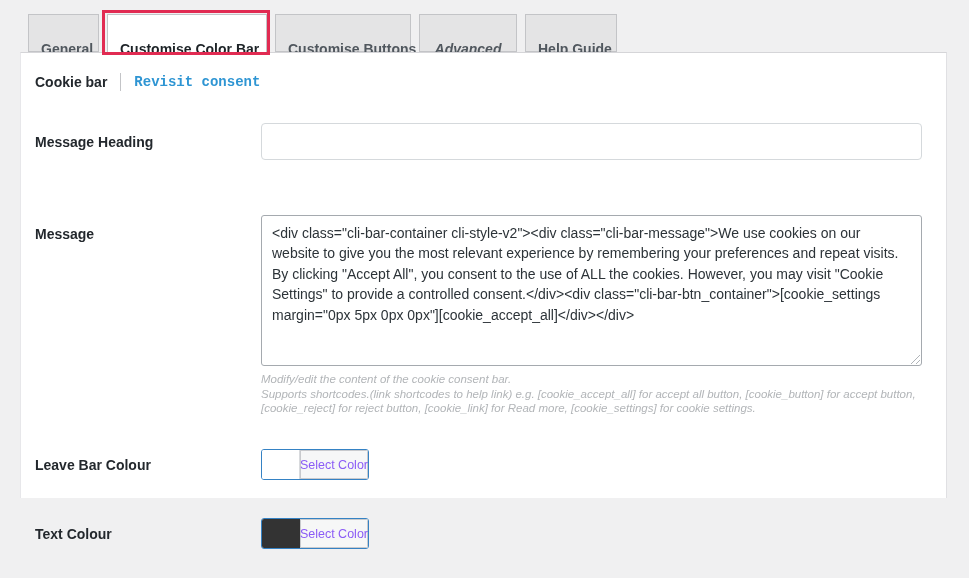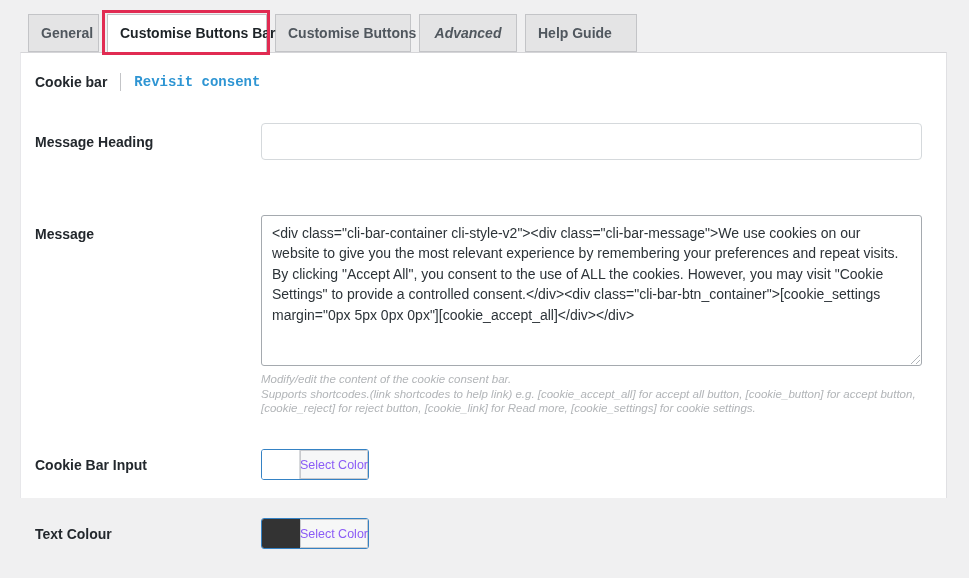--- a/index.html
+++ b/index.html
@@ -10,21 +10,21 @@
     position: relative;
     overflow: hidden;
   }
   
   .tabbar {
     position: absolute; left: 28px; top: 14px;
     display: flex; align-items: flex-start;
   }
   .tab {
     height: 38px; line-height: 36px;
-    padding: 0 12px; margin-right: 8px;
+    padding: 16px 12px; margin-right: 8px;
     background: #e4e4e5;
     border: 1px solid #c3c4c7;
     color: #50575e;
     font-size: 14px; font-weight: 600;
     white-space: nowrap;
     cursor: pointer;
   }
   .tab.active {
     background: #ffffff;
     border-bottom-color: #ffffff;
@@ -117,24 +117,24 @@
     font-family: "Liberation Sans", sans-serif;
     font-size: 12.5px; color: #8b5cf6;
     white-space: nowrap;
   }
 </style>
 </head>
 <body>
 
 <div class="tabbar">
   <div class="tab" style="width:71px; text-align:center;">General</div>
-  <div class="tab active" style="width:160px; text-align:center;">Customise Buttons Bar</div>
+  <div class="tab active" style="width:160px; text-align:center;">Customise Color Bar</div>
   <div class="tab" style="width:136px; text-align:center;">Customise Buttons</div>
   <div class="tab" style="width:98px; text-align:center;font-style:italic;">Advanced</div>
-  <div class="tab" style="width:112px; text-align:left;">Help Guide</div>
+  <div class="tab" style="width:92px; text-align:center;">Help Guide</div>
 </div>
 <div class="tab-annotation" style="border-color: rgb(225, 43, 82);"></div>
 
 <div class="panel">
 
   <div class="subtabs">
     <span class="subtab-current">Cookie bar</span>
     <span class="subtab-sep"></span>
     <a class="subtab-link" style="color: rgb(46, 149, 211);">Revisit consent</a>
   </div>
@@ -145,21 +145,21 @@
   <div class="field-label" style="top:173px;">Message</div>
   <div class="textarea-wrap">
     <textarea class="message-area" spellcheck="false" style="">&lt;div class="cli-bar-container cli-style-v2"&gt;&lt;div class="cli-bar-message"&gt;We use cookies on our website to give you the most relevant experience by remembering your preferences and repeat visits. By clicking "Accept All", you consent to the use of ALL the cookies. However, you may visit "Cookie Settings" to provide a controlled consent.&lt;/div&gt;&lt;div class="cli-bar-btn_container"&gt;[cookie_settings margin="0px 5px 0px 0px"][cookie_accept_all]&lt;/div&gt;&lt;/div&gt;</textarea>
     <div class="resize-grip"></div>
   </div>
   <div class="helper" style="top:319px;">
     <div>Modify/edit the content of the cookie consent bar.</div>
     <div>Supports shortcodes.(link shortcodes to help link) e.g. [cookie_accept_all] for accept all button, [cookie_button] for accept button, [cookie_reject] for reject button, [cookie_link] for Read more, [cookie_settings] for cookie settings.</div>
   </div>
 
-  <div class="field-label" style="top:404px;">Cookie Bar Input</div>
+  <div class="field-label" style="top:404px;">Leave Bar Colour</div>
   <button class="color-btn" style="top:396px;">
     <span class="color-swatch" style="background-color: rgb(255, 255, 255);"></span>
     <span class="color-btn-text">Select Color</span>
   </button>
 
   <div class="field-label" style="top:473px;">Text Colour</div>
   <button class="color-btn" style="top:465px;">
     <span class="color-swatch" style="border-right: none; background-color: rgb(51, 51, 51);"></span>
     <span class="color-btn-text">Select Color</span>
   </button>

